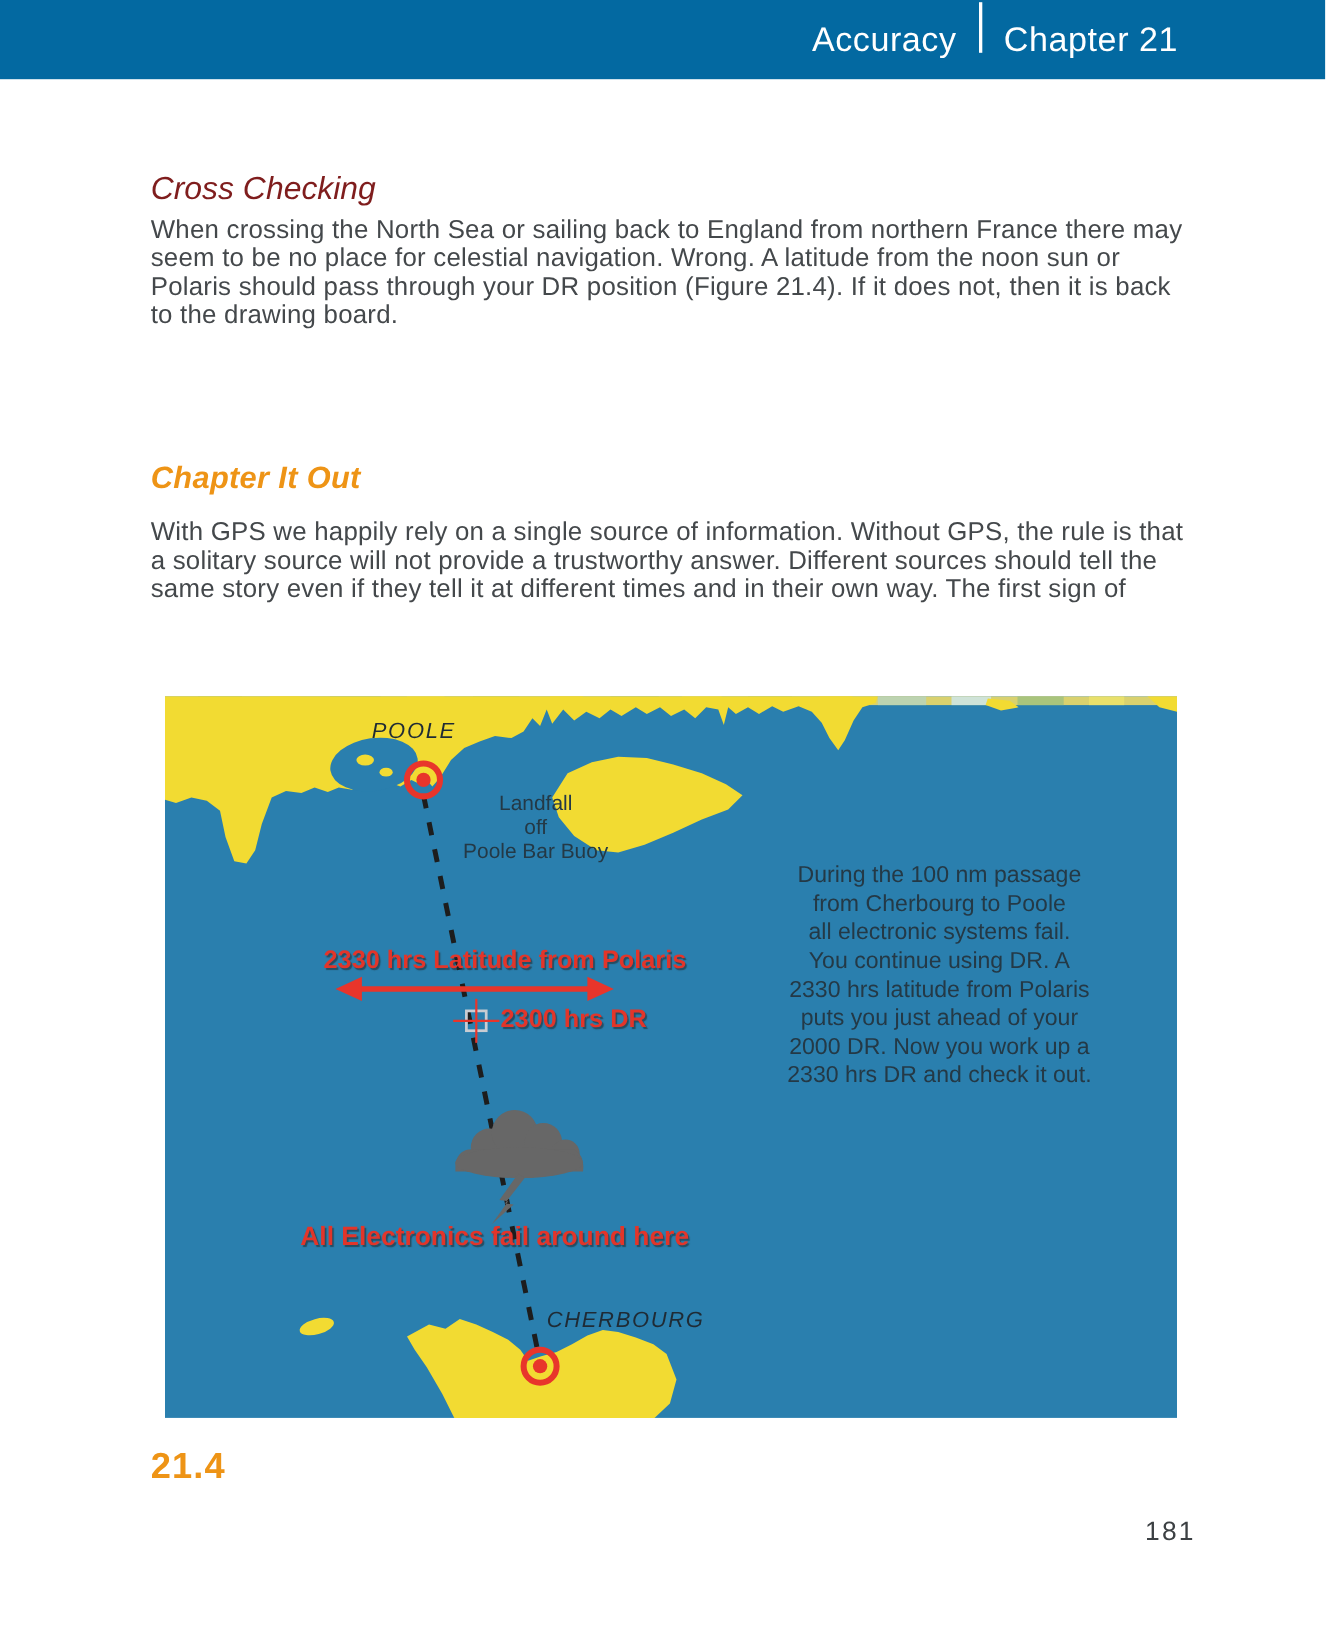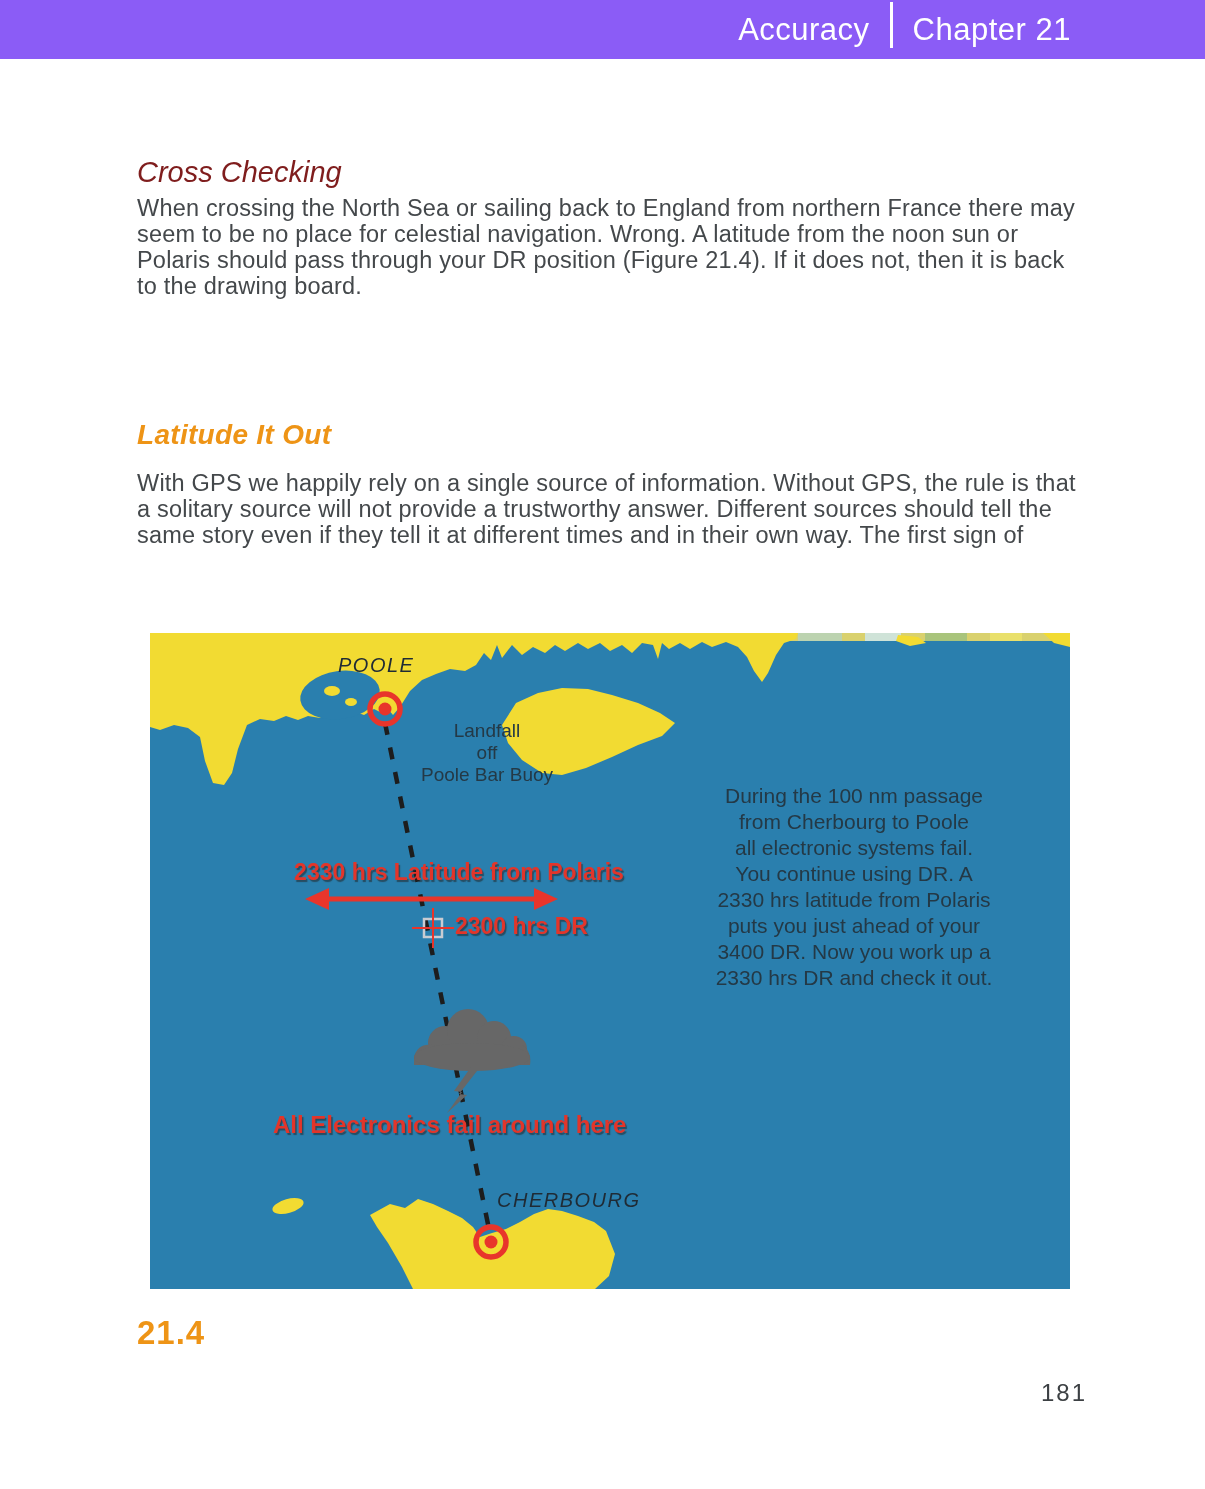--- a/index.html
+++ b/index.html
@@ -2,21 +2,21 @@
 <html><head>
 <meta charset="utf-8">
 <style>
   html,body{margin:0;padding:0;background:#ffffff;}
   .page{
     position:relative;width:1205px;height:1489px;background:#ffffff;
     font-family:"Liberation Sans",sans-serif;overflow:hidden;
   }
   
   .banner{
-    position:absolute;left:0;top:0;width:1205px;height:59px;background:#8b5cf6;
+    position:absolute;left:0;top:0;width:1205px;height:72px;background:#0369a1;
     display:flex;justify-content:flex-end;align-items:center;
     padding-right:134px;box-sizing:border-box;
   }
   .banner .btxt{color:#ffffff;font-size:31px;letter-spacing:0.5px;}
   .banner .divider{width:3px;height:46px;background:#ffffff;margin:0 20px;align-self:flex-start;margin-top:2px;}
   
   .h-italic{
     position:absolute;left:137px;top:156px;
     font-size:29px;font-style:italic;color:#7f1d1d;
   }
@@ -64,21 +64,21 @@
 
   <div class="banner">
     <span class="btxt">Accuracy</span>
     <span class="divider"></span>
     <span class="btxt">Chapter 21</span>
   </div>
 
   <div class="h-italic">Cross Checking</div>
   <div class="para p1">When crossing the North Sea or sailing back to England from northern France there may seem to be no place for celestial navigation. Wrong. A latitude from the noon sun or Polaris should pass through your DR position (Figure 21.4). If it does not, then it is back to the drawing board.</div>
 
-  <div class="h-bold">Latitude It Out</div>
+  <div class="h-bold">Chapter It Out</div>
   <div class="para p2">With GPS we happily rely on a single source of information. Without GPS, the rule is that a solitary source will not provide a trustworthy answer. Different sources should tell the same story even if they tell it at different times and in their own way. The first sign of</div>
 
   <div class="figure-map">
     <svg width="920" height="656" viewBox="0 0 920 656">
 
       <rect x="0" y="0" width="920" height="656" fill="#2A7FAE"></rect>
 
       <g>
         <rect x="0" y="0" width="920" height="8" fill="#d9d16e"></rect>
         <rect x="30" y="0" width="40" height="8" fill="#a9c47c"></rect>
@@ -169,21 +169,21 @@
       <div>Poole Bar Buoy</div>
     </div>
 
     <div class="map-overlay dk narrative">
       <div>During the 100 nm passage</div>
       <div>from Cherbourg to Poole</div>
       <div>all electronic systems fail.</div>
       <div>You continue using DR. A</div>
       <div>2330 hrs latitude from Polaris</div>
       <div>puts you just ahead of your</div>
-      <div>3400 DR. Now you work up a</div>
+      <div>2000 DR. Now you work up a</div>
       <div>2330 hrs DR and check it out.</div>
     </div>
 
     <div class="map-overlay red lat-label">2330 hrs Latitude from Polaris</div>
     <div class="map-overlay red dr-label">2300 hrs DR</div>
     <div class="map-overlay red fail-label">All Electronics fail around here</div>
 
     <div class="map-overlay city cherbourg-label">CHERBOURG</div>
   </div>
 

